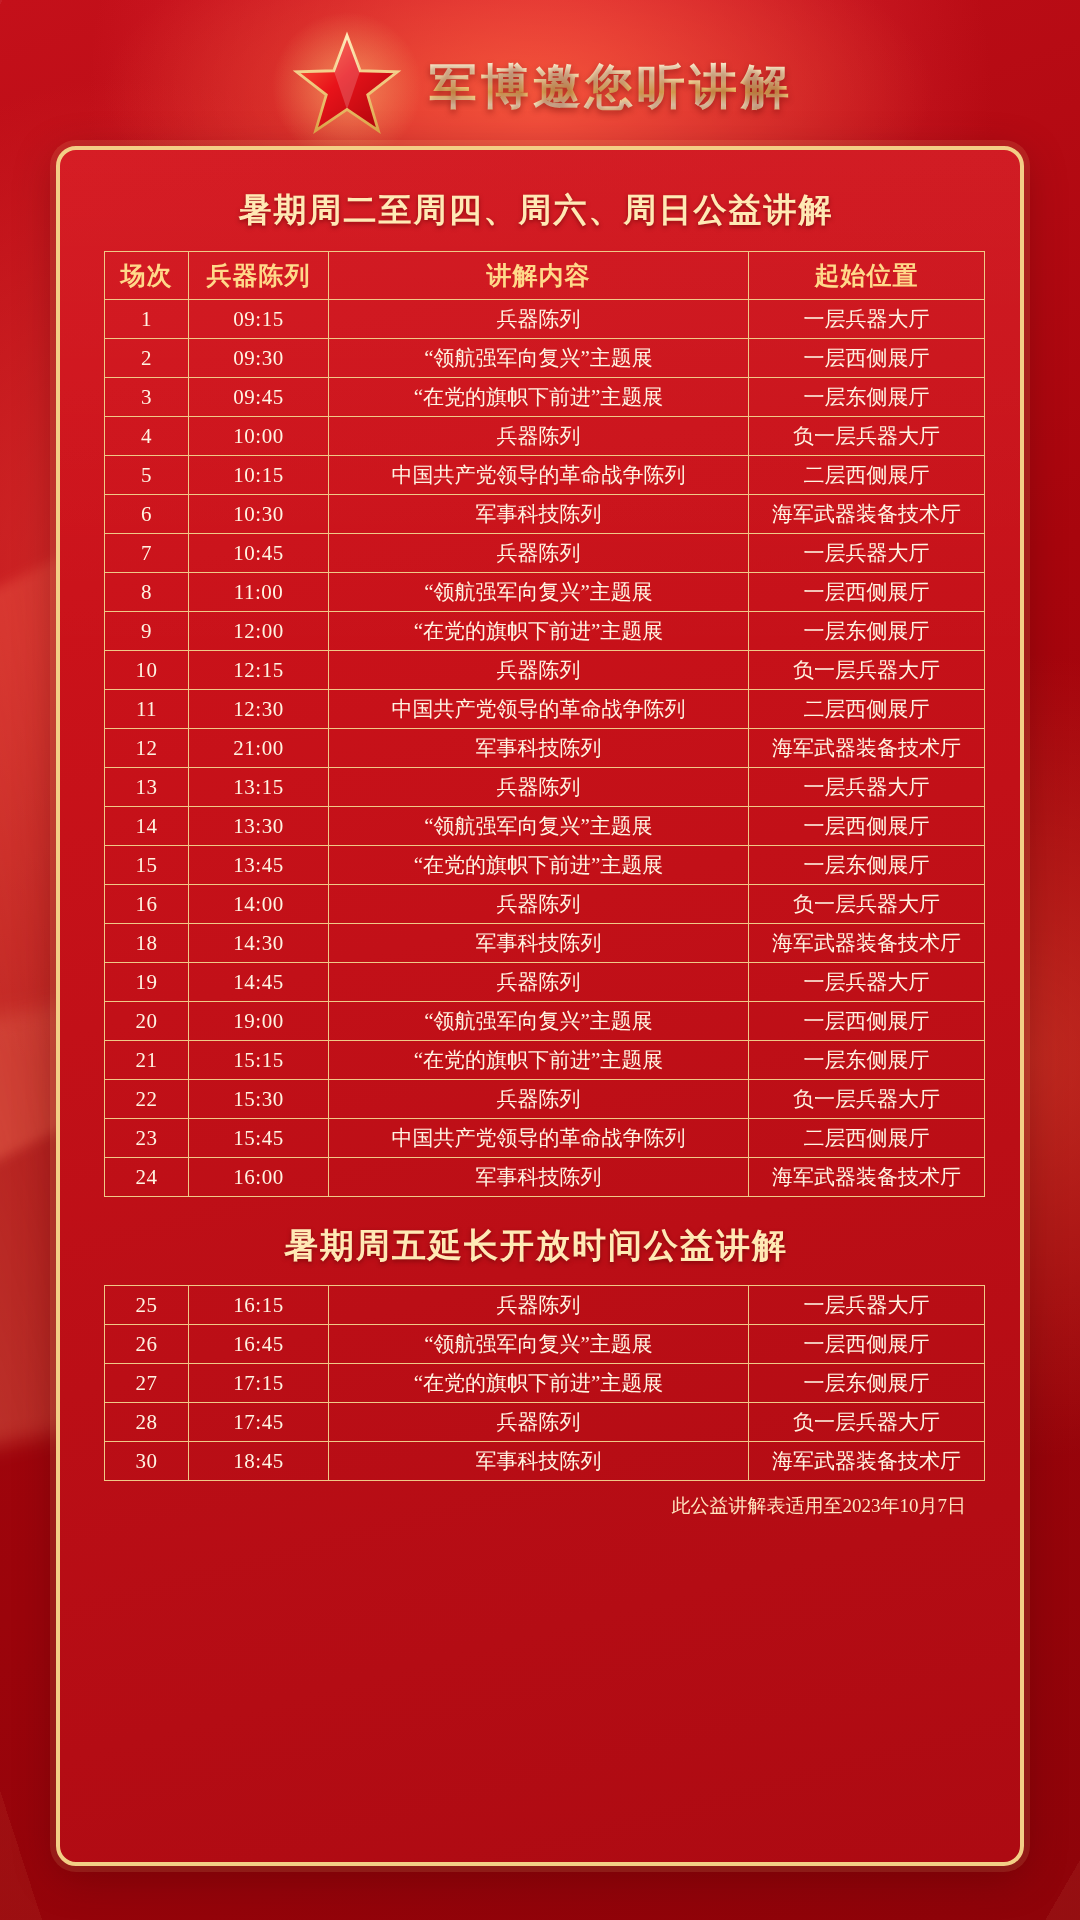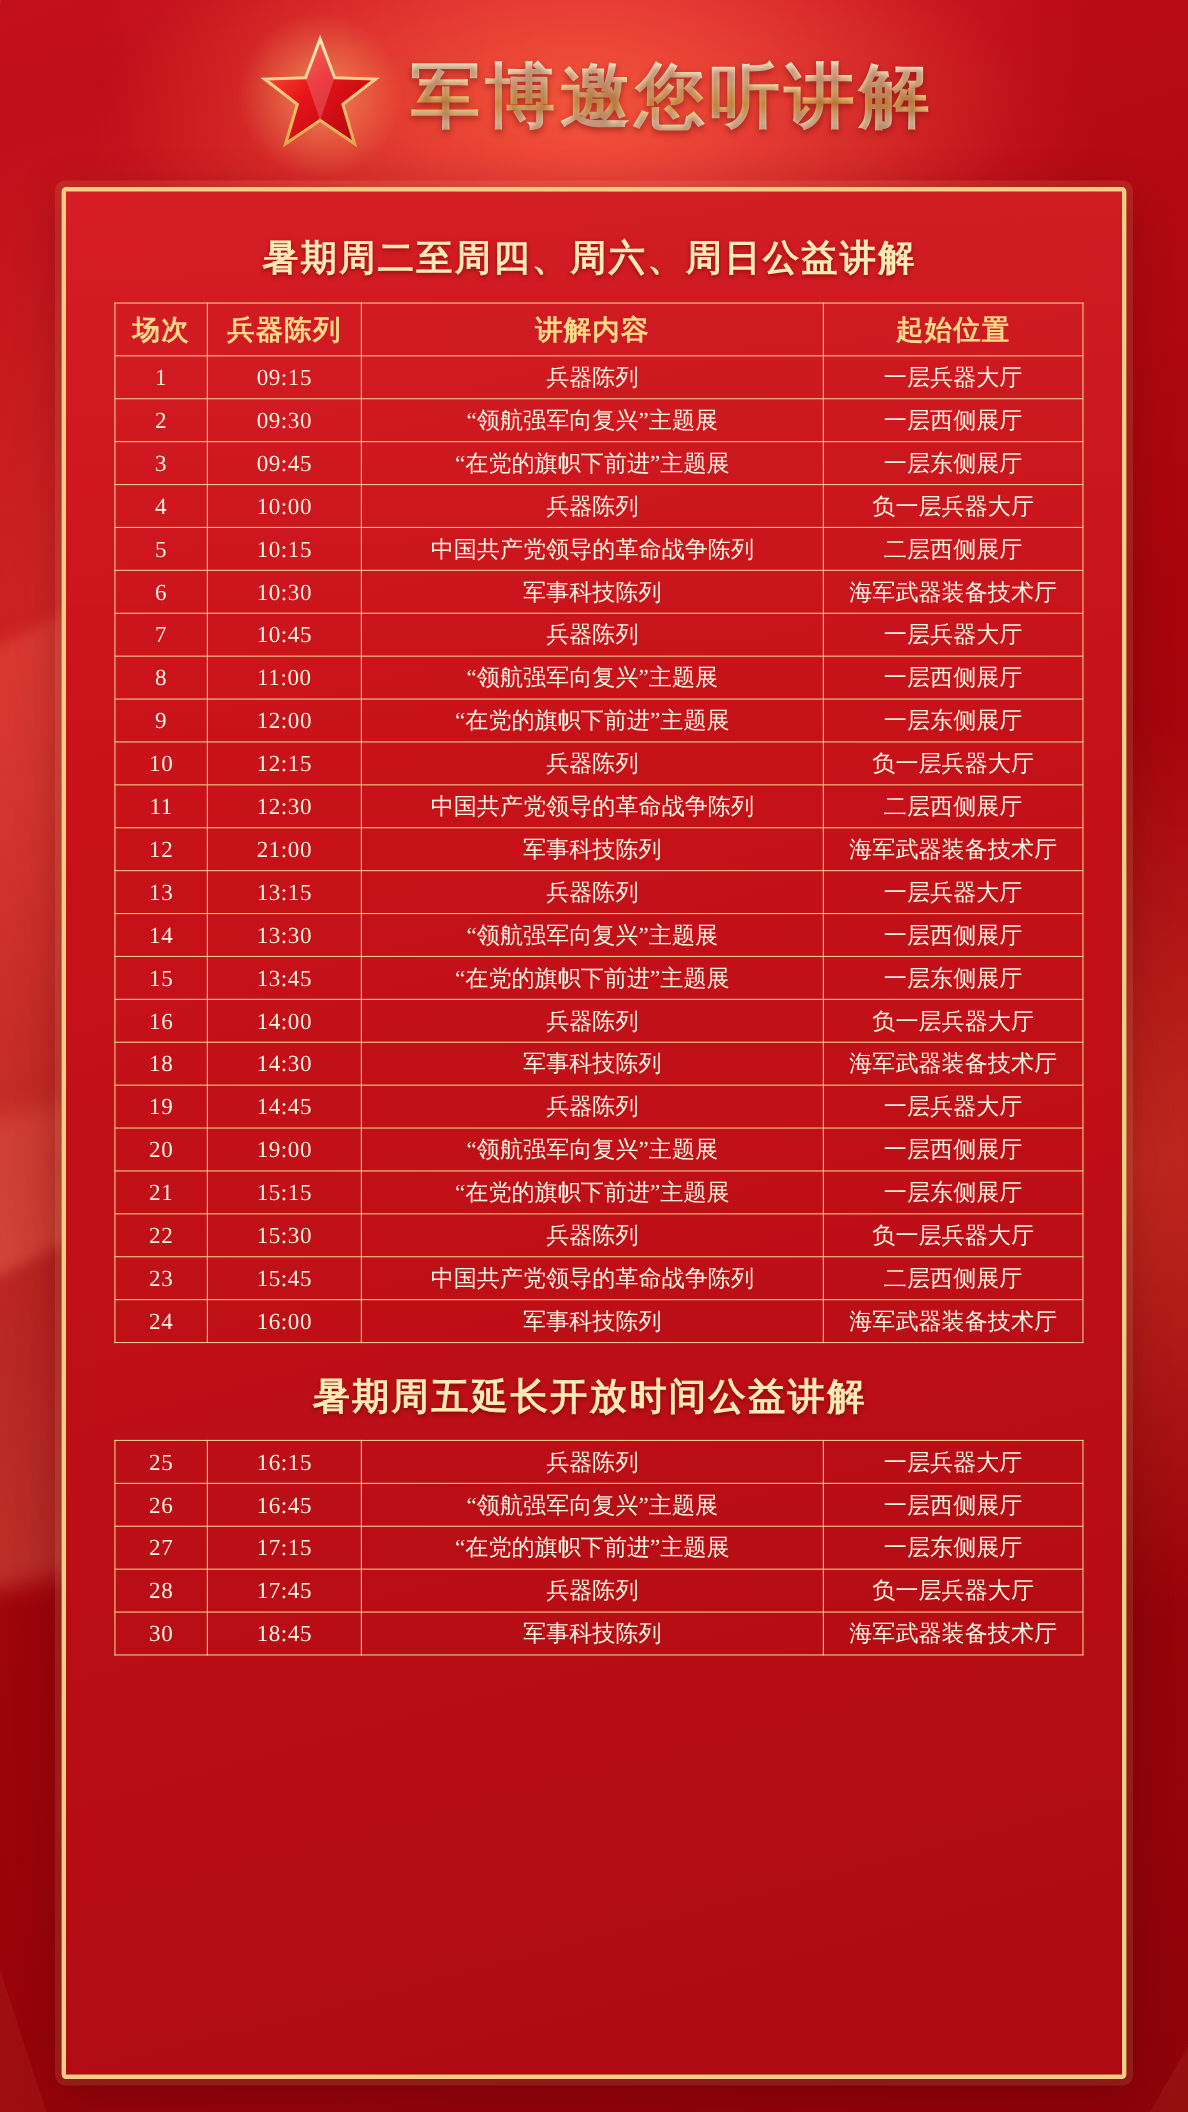--- a/index.html
+++ b/index.html
@@ -69,44 +69,43 @@
   }
   .star-badge .glow {
     position: absolute; inset: -18px;
     background: radial-gradient(circle at 50% 50%, rgba(255,200,120,0.55), rgba(255,120,40,0) 68%);
   }
   .star-badge svg { position: relative; }
 
   .title {
     font-family: "Liberation Serif", serif;
     font-weight: bold;
-    font-size: 64px;
+    font-size: 48px;
     letter-spacing: 4px;
     background: linear-gradient(180deg, #fff9e8 0%, #ffe9b0 38%, #f6c764 58%, #fff3cf 78%, #e8b451 100%);
     -webkit-background-clip: text;
     background-clip: text;
     color: transparent;
     text-shadow: 0 3px 6px rgba(90,0,0,0.45);
     white-space: nowrap;
   }
 
   
   .card {
     position: absolute;
     left: 56px; top: 146px;
     width: 968px; height: 1720px;
     border: 4px solid #f3cf86;
-    border-radius: 4px;
+    border-radius: 20px;
     background:
       linear-gradient(180deg, rgba(255,255,255,0.04), rgba(255,255,255,0) 30%),
       linear-gradient(165deg, #d4141c 0%, #c21018 45%, #ad0a12 100%);
     box-shadow: 0 0 0 6px rgba(255,215,140,0.12), 0 10px 40px rgba(60,0,0,0.35);
     padding: 30px 52px 0 44px;
     overflow: hidden;
-    margin-top: 24px;
   }
 
   .section-title {
     text-align: center;
     font-family: "Liberation Serif", serif;
     font-weight: bold;
     font-size: 33px;
     letter-spacing: 2px;
     color: #ffe9b5;
     text-shadow: 0 2px 4px rgba(80,0,0,0.5);
@@ -383,13 +382,14 @@
         </tr>
         <tr>
           <td class="num">30</td>
           <td class="time">18:45</td>
           <td class="content">军事科技陈列</td>
           <td class="place">海军武器装备技术厅</td>
         </tr>
       </tbody>
   </table>
 
+  <div class="footnote">此公益讲解表适用至2023年10月7日</div>
 </div>
 
 </body></html>

